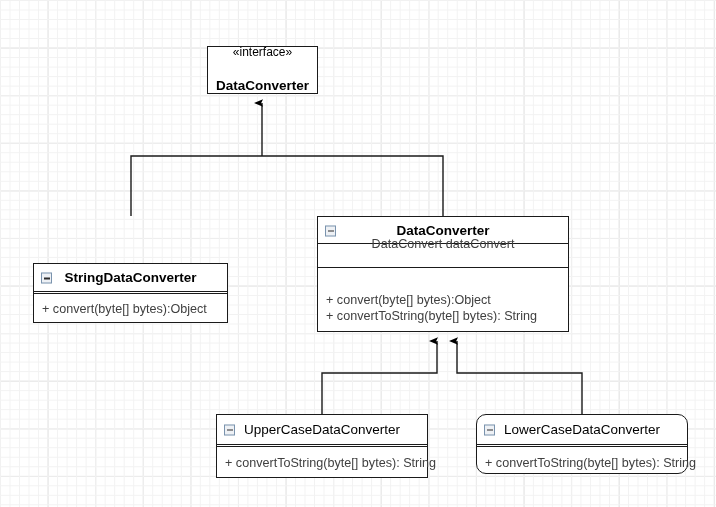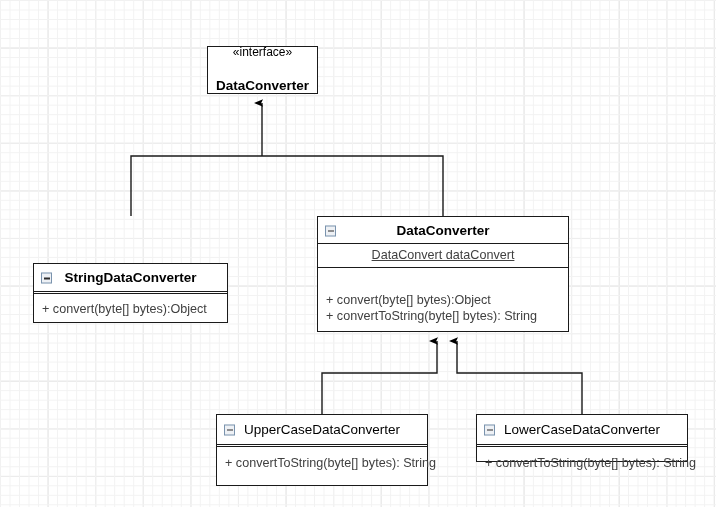--- a/index.html
+++ b/index.html
@@ -180,42 +180,42 @@
       <div class="member-row">+ convert(byte[] bytes):Object</div>
     </div>
   </div>
 
   <div class="uml-box" style="left:317px; top:216px; width:252px; height:116px;">
     <div class="compartment title-comp" style="height:27px;">
       <span class="collapse-icon"></span>
       <span class="title-text bold-title">DataConverter</span>
     </div>
     <div class="divider-single" style="top:26px;"></div>
-    <div class="member-list member-center" style="top:31px;text-decoration:underline;">
+    <div class="member-list member-center" style="top:20px;">
       <div class="member-row">DataConvert dataConvert</div>
     </div>
     <div class="divider-single" style="top:50px;"></div>
     <div class="member-list member-left" style="top:76px;">
       <div class="member-row">+ convert(byte[] bytes):Object</div>
       <div class="member-row">+ convertToString(byte[] bytes): String</div>
     </div>
   </div>
 
-  <div class="uml-box" style="left:216px; top:414px; width:212px; height:72px;">
+  <div class="uml-box" style="left:216px; top:414px; width:212px; height:64px;">
     <div class="compartment title-comp" style="height:29px;">
       <span class="collapse-icon"></span>
       <span class="title-text plain-title">UpperCaseDataConverter</span>
     </div>
     <div class="divider-double" style="top:29px;"></div>
     <div class="member-list member-left" style="top:41px;">
       <div class="member-row">+ convertToString(byte[] bytes): String</div>
     </div>
   </div>
 
-  <div class="uml-box" style="left:476px; top:414px; width:212px; height:48px;">
+  <div class="uml-box" style="left:476px; top:414px; width:212px; height:60px;border-radius:10px;">
     <div class="compartment title-comp" style="height:29px;">
       <span class="collapse-icon"></span>
       <span class="title-text plain-title">LowerCaseDataConverter</span>
     </div>
     <div class="divider-double" style="top:29px;"></div>
     <div class="member-list member-left" style="top:41px;">
       <div class="member-row">+ convertToString(byte[] bytes): String</div>
     </div>
   </div>
 

